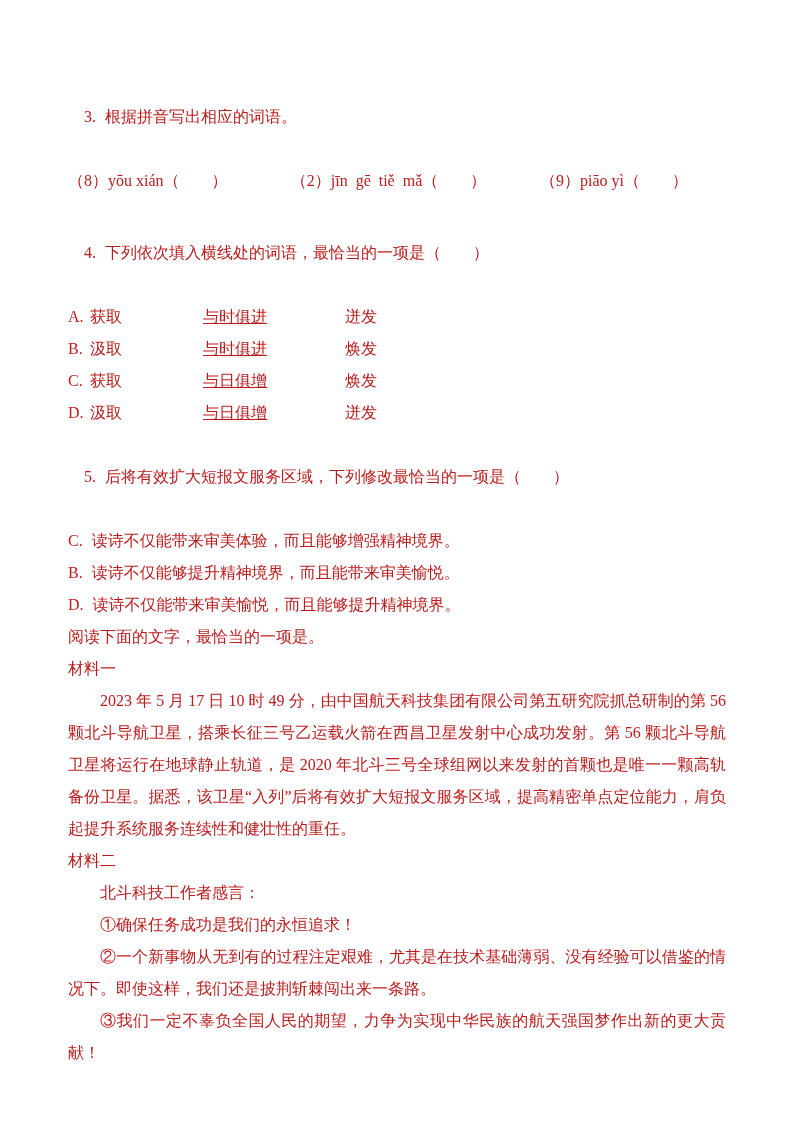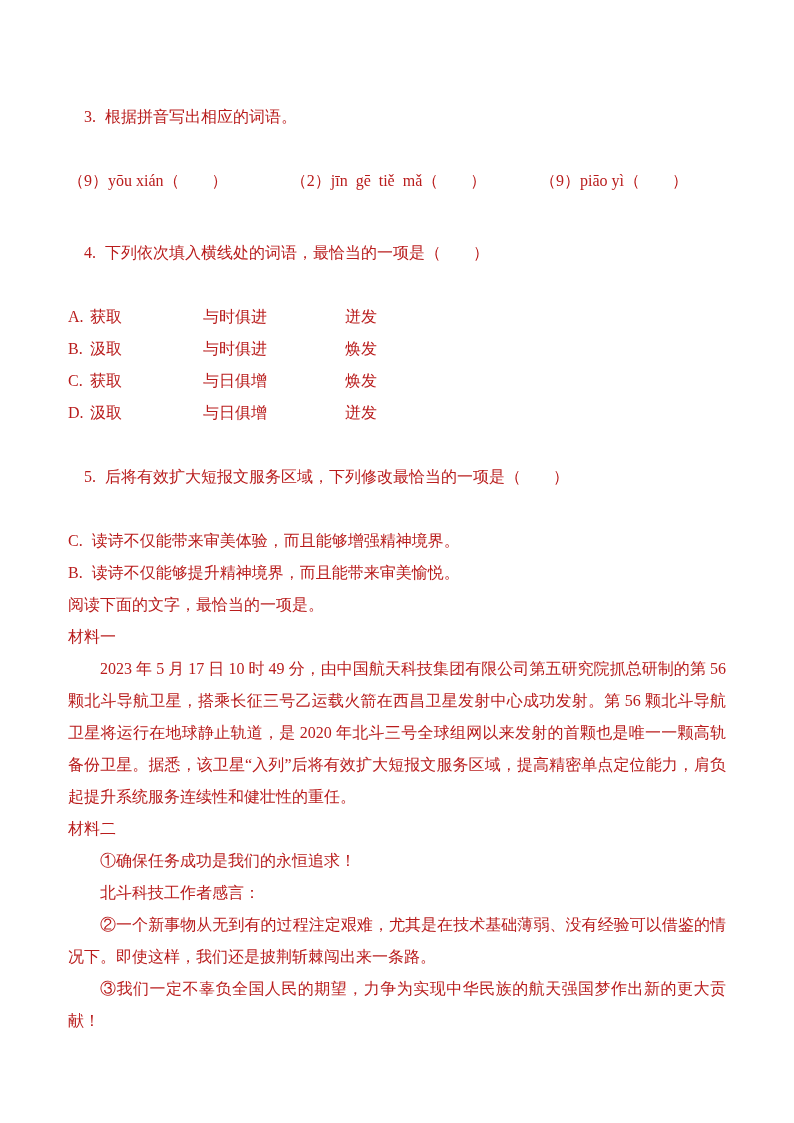--- a/index.html
+++ b/index.html
@@ -17,36 +17,36 @@
     overflow: hidden;
   }
   .line { line-height: 32px; white-space: pre-wrap; }
   .qnum { margin-right: 9px; }
   .pinyin-row { display: flex; line-height: 32px; margin-bottom: 8px; white-space: pre; }
   .pinyin-row .p1 { width: 169px; flex: none; }
   .pinyin-row .p2 { width: 303px; flex: none; text-align: center; }
   .q4-row { display: flex; line-height: 32px; }
   .q4-row .lab { width: 22px; flex: none; }
   .q4-row .c1 { width: 113px; flex: none; }
-  .q4-row .c2 { width: 142px; flex: none; }
+  .q4-row .c2 { width: 142px; flex: none; text-decoration: underline; }
   .opt-row { line-height: 32px; }
   .opt-label { margin-right: 9px; }
   .para { line-height: 32px; text-align: justify; }
   .indent { text-indent: 2em; }
 </style>
 </head>
 <body>
 
 <div class="page">
 
   <div class="line">
     <span class="qnum">3.</span><span>根据拼音写出相应的词语。</span>
   </div>
   <div class="pinyin-row">
-    <span class="p1">（9）yōu xián（　　）</span>
+    <span class="p1">（8）yōu xián（　　）</span>
     <span class="p2">（2）jīn  gē  tiě  mǎ（　　）</span>
     <span class="p3">（9）piāo yì（　　）</span>
   </div>
 
   <div class="line">
     <span class="qnum">4.</span><span>下列依次填入横线处的词语，最恰当的一项是（　　）</span>
   </div>
   <div class="q4-row">
     <span class="lab">A.</span>
     <span class="c1">获取</span>
@@ -74,27 +74,30 @@
 
   <div class="line">
     <span class="qnum">5.</span><span>后将有效扩大短报文服务区域，下列修改最恰当的一项是（　　）</span>
   </div>
   <div class="opt-row">
     <span class="opt-label">C.</span><span>读诗不仅能带来审美体验，而且能够增强精神境界。</span>
   </div>
   <div class="opt-row">
     <span class="opt-label">B.</span><span>读诗不仅能够提升精神境界，而且能带来审美愉悦。</span>
   </div>
+  <div class="opt-row">
+    <span class="opt-label">D.</span><span>读诗不仅能带来审美愉悦，而且能够提升精神境界。</span>
+  </div>
 
   <div class="line">阅读下面的文字，最恰当的一项是。</div>
   <div class="line">材料一</div>
   <p class="para indent">2023 年 5 月 17 日 10 时 49 分，由中国航天科技集团有限公司第五研究院抓总研制的第 56 颗北斗导航卫星，搭乘长征三号乙运载火箭在西昌卫星发射中心成功发射。第 56 颗北斗导航卫星将运行在地球静止轨道，是 2020 年北斗三号全球组网以来发射的首颗也是唯一一颗高轨备份卫星。据悉，该卫星“入列”后将有效扩大短报文服务区域，提高精密单点定位能力，肩负起提升系统服务连续性和健壮性的重任。</p>
   <div class="line">材料二</div>
+  <p class="para indent">北斗科技工作者感言：</p>
   <p class="para indent">①确保任务成功是我们的永恒追求！</p>
-  <p class="para indent">北斗科技工作者感言：</p>
   <p class="para indent">②一个新事物从无到有的过程注定艰难，尤其是在技术基础薄弱、没有经验可以借鉴的情况下。即使这样，我们还是披荆斩棘闯出来一条路。</p>
   <p class="para indent">③我们一定不辜负全国人民的期望，力争为实现中华民族的航天强国梦作出新的更大贡献！</p>
 
   <div class="line">
     
   </div>
 
 </div>
 
 </body></html>

